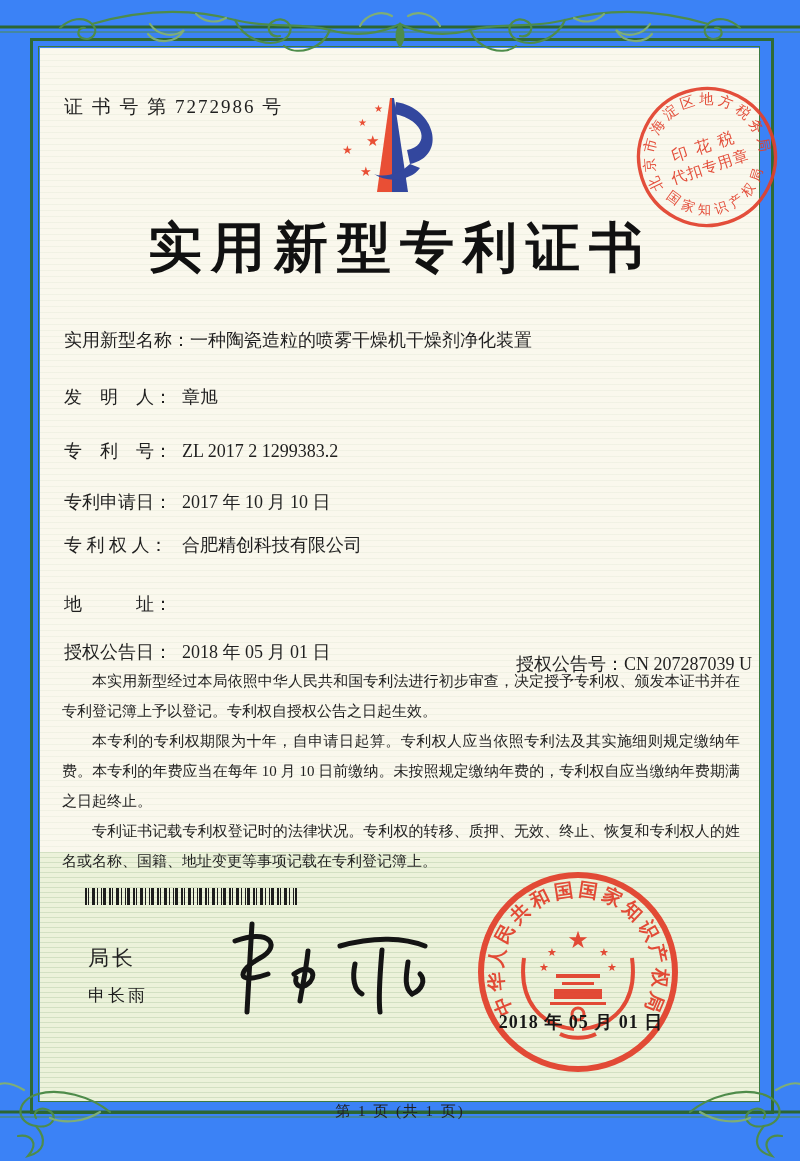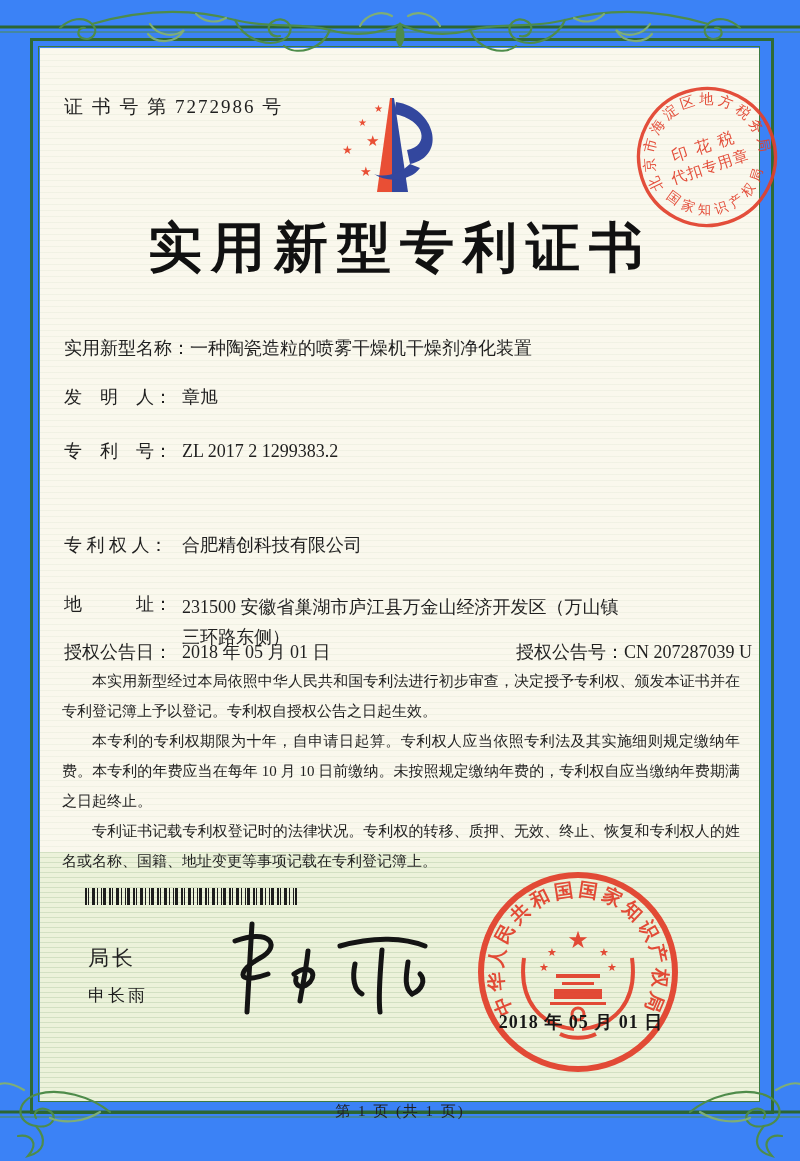--- a/index.html
+++ b/index.html
@@ -27,21 +27,21 @@
   .cert-no{position:absolute;left:64px;top:94px;font-size:19px;letter-spacing:2px;}
   .logo{position:absolute;left:330px;top:94px;}
   .title{
     position:absolute;left:0;top:212px;width:800px;text-align:center;
     font-size:54px;font-weight:bold;letter-spacing:9px;color:#111;
   }
   .row{position:absolute;left:64px;font-size:18px;white-space:nowrap;}
   .row .lbl{display:inline-block;min-width:118px;}
   .addr-val{display:inline-block;vertical-align:top;white-space:normal;width:500px;line-height:30px;}
   .addr-val span{display:block;}
-  .grant-right{position:absolute;left:452px;top:0;}
+  .grant-right{position:absolute;left:452px;top:12px;}
   .paras{position:absolute;left:62px;top:666px;width:678px;font-size:15px;line-height:30px;text-align:justify;}
   .paras p{margin:0;text-indent:2em;}
   .barcode{
     position:absolute;left:85px;top:888px;width:212px;height:17px;
     background:repeating-linear-gradient(90deg,
       #1d1d1d 0 2px,rgba(0,0,0,0) 2px 3px,
       #1d1d1d 3px 4px,rgba(0,0,0,0) 4px 7px,
       #1d1d1d 7px 10px,rgba(0,0,0,0) 10px 12px,
       #1d1d1d 12px 13px,rgba(0,0,0,0) 13px 16px,
       #1d1d1d 16px 17px,rgba(0,0,0,0) 17px 18px,
@@ -123,34 +123,37 @@
     </text>
     <text x="100" y="94" text-anchor="middle" fill="#e2402c" font-size="17" letter-spacing="2">印 花 税</text>
     <text x="100" y="116" text-anchor="middle" fill="#e2402c" font-size="16" letter-spacing="1">代扣专用章</text>
     <text fill="#e2402c" font-size="14" letter-spacing="5">
       <textPath href="#taxBot" startOffset="50%" text-anchor="middle">国家知识产权局</textPath>
     </text>
   </svg>
 
   <div class="title">实用新型专利证书</div>
 
-  <div class="row" style="top:336px">
+  <div class="row" style="top:328px">
     <span class="lbl">实用新型名称：</span><span>一种陶瓷造粒的喷雾干燥机干燥剂净化装置</span>
   </div>
   <div class="row" style="top:385px">
     <span class="lbl">发　明　人：</span><span>章旭</span>
   </div>
   <div class="row" style="top:439px">
     <span class="lbl">专　利　号：</span><span>ZL 2017 2 1299383.2</span>
   </div>
+  <div class="row" style="top:490px">
+    <span class="lbl">专利申请日：</span><span>2017 年 10 月 10 日</span>
+  </div>
   <div class="row" style="top:533px">
     <span class="lbl">专 利 权 人：</span><span>合肥精创科技有限公司</span>
   </div>
   <div class="row" style="top:592px">
-    <span class="lbl" style="vertical-align:top">地　　　址：</span><span class="addr-val"><span>231500 安徽省巢湖市庐江县万金山经济开发区（万山镇</span><span>三环路东侧）</span></span>
+    <span class="lbl" style="vertical-align:top">地　　　址：</span>
   </div>
   <div class="row" style="top:640px;width:676px">
     <span class="lbl">授权公告日：</span><span>2018 年 05 月 01 日</span>
     <span class="grant-right"><span>授权公告号：</span><span>CN 207287039 U</span></span>
   </div>
 
   <div class="paras">
     <p>本实用新型经过本局依照中华人民共和国专利法进行初步审查，决定授予专利权、颁发本证书并在专利登记簿上予以登记。专利权自授权公告之日起生效。</p>
     <p>本专利的专利权期限为十年，自申请日起算。专利权人应当依照专利法及其实施细则规定缴纳年费。本专利的年费应当在每年 10 月 10 日前缴纳。未按照规定缴纳年费的，专利权自应当缴纳年费期满之日起终止。</p>
     <p>专利证书记载专利权登记时的法律状况。专利权的转移、质押、无效、终止、恢复和专利权人的姓名或名称、国籍、地址变更等事项记载在专利登记簿上。</p>

